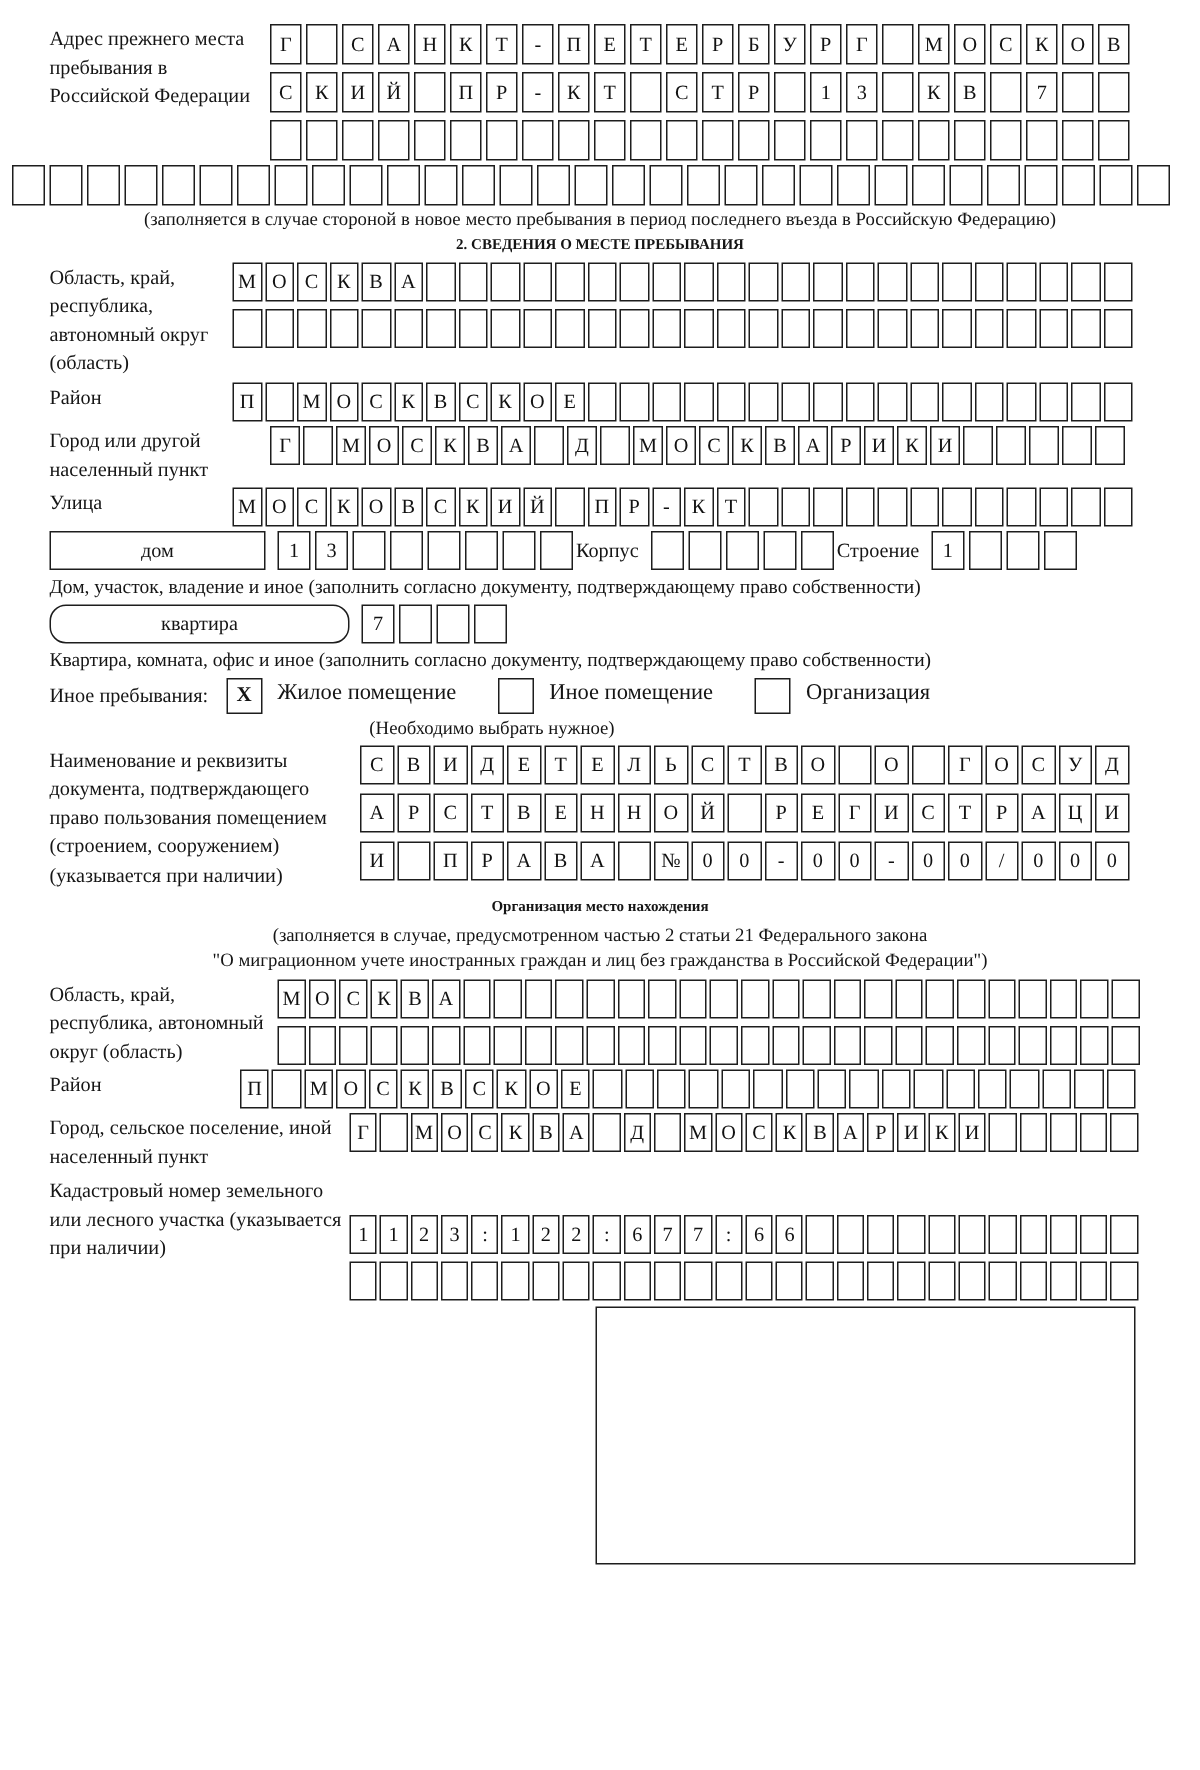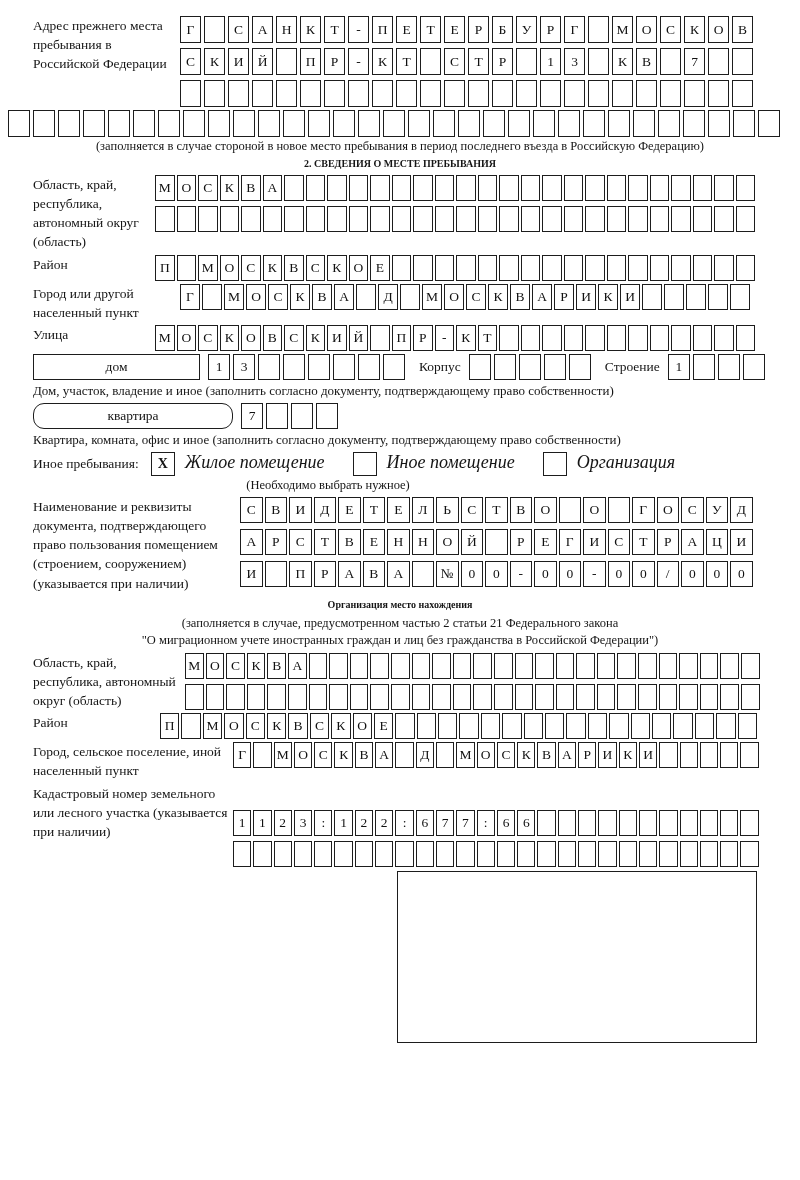--- a/index.html
+++ b/index.html
@@ -31,29 +31,29 @@
   .cw225 .cell{width:22.5px;height:26px;}
   .cw186 .cell{width:18.6px;height:26px;}
   .cw194 .cell{width:19.4px;height:26px;}
   .cw183 .cell{width:18.3px;height:26px;}
 
   .note{font-size:12.5px;text-align:center;margin:2px 0 2px 0;}
   .note-left{font-size:13px;margin:2px 0 4px 25px;}
   .sec-title{font-weight:bold;font-size:10px;text-align:center;margin:4px 0 6px 0;}
 
   .bigbox{box-sizing:border-box;border:1.6px solid #1d1d1d;height:26px;display:flex;align-items:center;justify-content:center;font-size:13.5px;}
-  .w167{width:167px;}
+  .w167{width:144px;}
   .w200{width:200px;border-radius:11px;}
   .inline-lbl{font-size:13.5px;line-height:26px;white-space:nowrap;}
   .hgap8{margin-left:8px;}
-  .hgap10{margin-left:14px;}
+  .hgap10{margin-left:2px;}
 
   .stay-row{display:flex;align-items:center;margin:4px 0 2px 25px;}
   .checkbox{box-sizing:border-box;width:24px;height:24px;border:1.6px solid #1d1d1d;display:flex;align-items:center;justify-content:center;font-size:14px;font-weight:bold;}
-  .stay-row .opt-lbl{font-size:18px;margin:0 28px 3px 10px;font-style:italic;}
+  .stay-row .opt-lbl{font-size:15px;margin:0 28px 3px 10px;}
   .stay-row .opt-lbl:last-child{margin-right:0;}
   .stay-note{font-size:12.5px;margin:1px 0 4px 150px;width:340px;text-align:center;}
 
   .offset-top26{margin-top:26px;}
   .stamp-box{box-sizing:border-box;border:1.6px solid #1d1d1d;width:360px;height:172px;margin:4px 0 6px 389px;background:#fff;}
   .stamp-caption{width:384px;margin-left:377px;text-align:center;font-size:13.5px;line-height:1.38;}
 
   .mt6{margin-top:6px;}
   .mt2{margin-top:2px;}
 </style>

